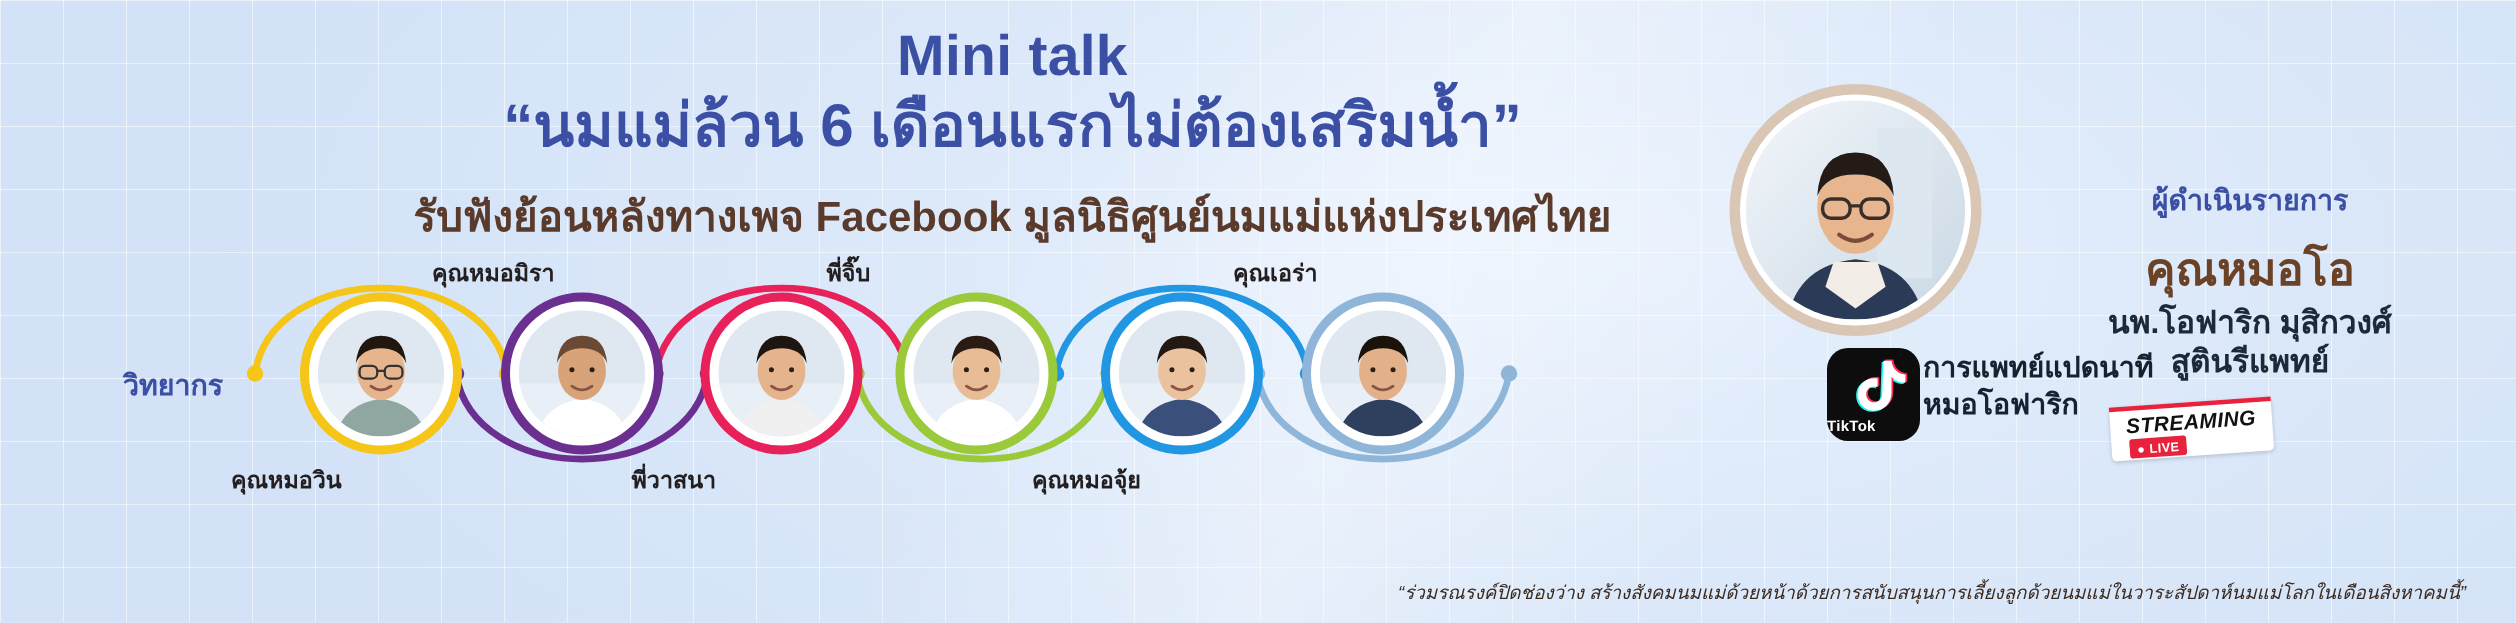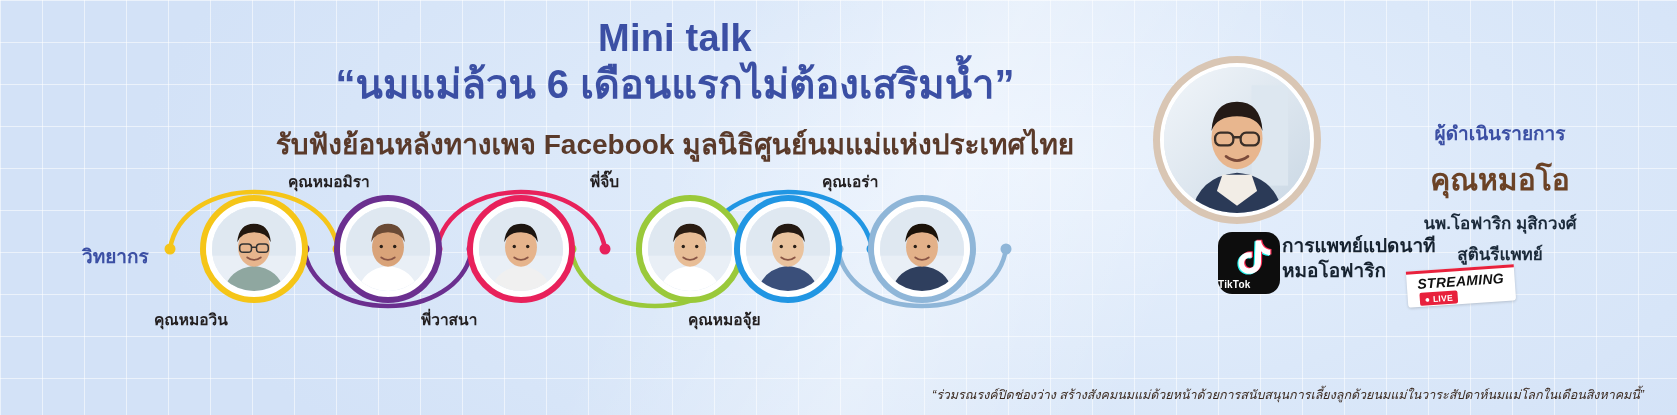--- a/index.html
+++ b/index.html
@@ -71,21 +71,21 @@
     border-radius:50%; box-sizing:border-box;
     border:7px solid #d9c6b4; background:#fff; overflow:hidden;
   }
   #host-photo .inner {
     position:absolute; inset:4px; border-radius:50%; overflow:hidden;
     background:linear-gradient(160deg,#eef3f8 0%,#dbe5ee 45%,#cfdae6 100%);
   }
   #host-text { position:absolute; left:220px; top:32px; width:300px; text-align:center; }
   .host-role { font-size:19px; color:#3b4fa4; font-weight:600;margin-top:40px; }
   .host-name { font-size:30px; color:#6b4226; font-weight:bold; margin-top:8px; }
-  .host-real { font-size:17px; color:#1b2a3a; font-weight:bold; margin-top:10px; line-height:1.25; }
+  .host-real { font-size:21px; color:#1b2a3a; font-weight:bold; line-height:1.25; }
 
   
   #tiktok-row { position:absolute; left:1218px; top:232px; width:300px; height:72px; }
   #tiktok-logo {
     position:absolute; left:0; top:0; width:62px; height:62px;
     background:#0d0d0d; border-radius:14px;
   }
   #tiktok-logo .tt-label {
     position:absolute; left:0; bottom:4px; width:100%; text-align:left;
     color:#fff; font-size:10px; font-weight:bold; letter-spacing:.2px;
@@ -187,21 +187,21 @@
               <rect x="0" y="0" width="100" height="58" fill="#dfe8f1"></rect>
               <path d="M14 100 q6-26 36-30 30 4 36 30z" fill="#f0f0f0"></path>
               <ellipse cx="50" cy="48" rx="19" ry="23" fill="#e6b48c"></ellipse>
               <path d="M30 42 q2-22 20-22 18 0 20 22 -5-12-20-12 -15 0-20 12z" fill="#1d1510"></path>
               <circle cx="42" cy="47" r="2" fill="#2b2018"></circle>
               <circle cx="58" cy="47" r="2" fill="#2b2018"></circle>
               <path d="M42 60 q8 6 16 0" fill="none" stroke="#8a5545" stroke-width="2.2" stroke-linecap="round"></path>
             </svg></div>
           <div class="name below">พี่วาสนา</div>
         </div>
-        <div class="node" style="left: 636px;">
+        <div class="node" style="left: 597px;">
           <div class="ring" style="border-color:#9ac93a"></div>
           <div class="ring-inner"><svg viewBox="0 0 100 100" width="100%" height="100%">
               <rect width="100" height="100" fill="#e9eff6"></rect>
               <rect x="0" y="0" width="100" height="58" fill="#dfe8f1"></rect>
               <path d="M14 100 q6-26 36-30 30 4 36 30z" fill="#ffffff"></path>
               <ellipse cx="50" cy="48" rx="19" ry="23" fill="#e8bd96"></ellipse>
               <path d="M30 42 q2-22 20-22 18 0 20 22 -5-12-20-12 -15 0-20 12z" fill="#2a1c12"></path>
               <circle cx="42" cy="47" r="2" fill="#2b2018"></circle>
               <circle cx="58" cy="47" r="2" fill="#2b2018"></circle>
               <path d="M42 60 q8 6 16 0" fill="none" stroke="#8a5545" stroke-width="2.2" stroke-linecap="round"></path>

